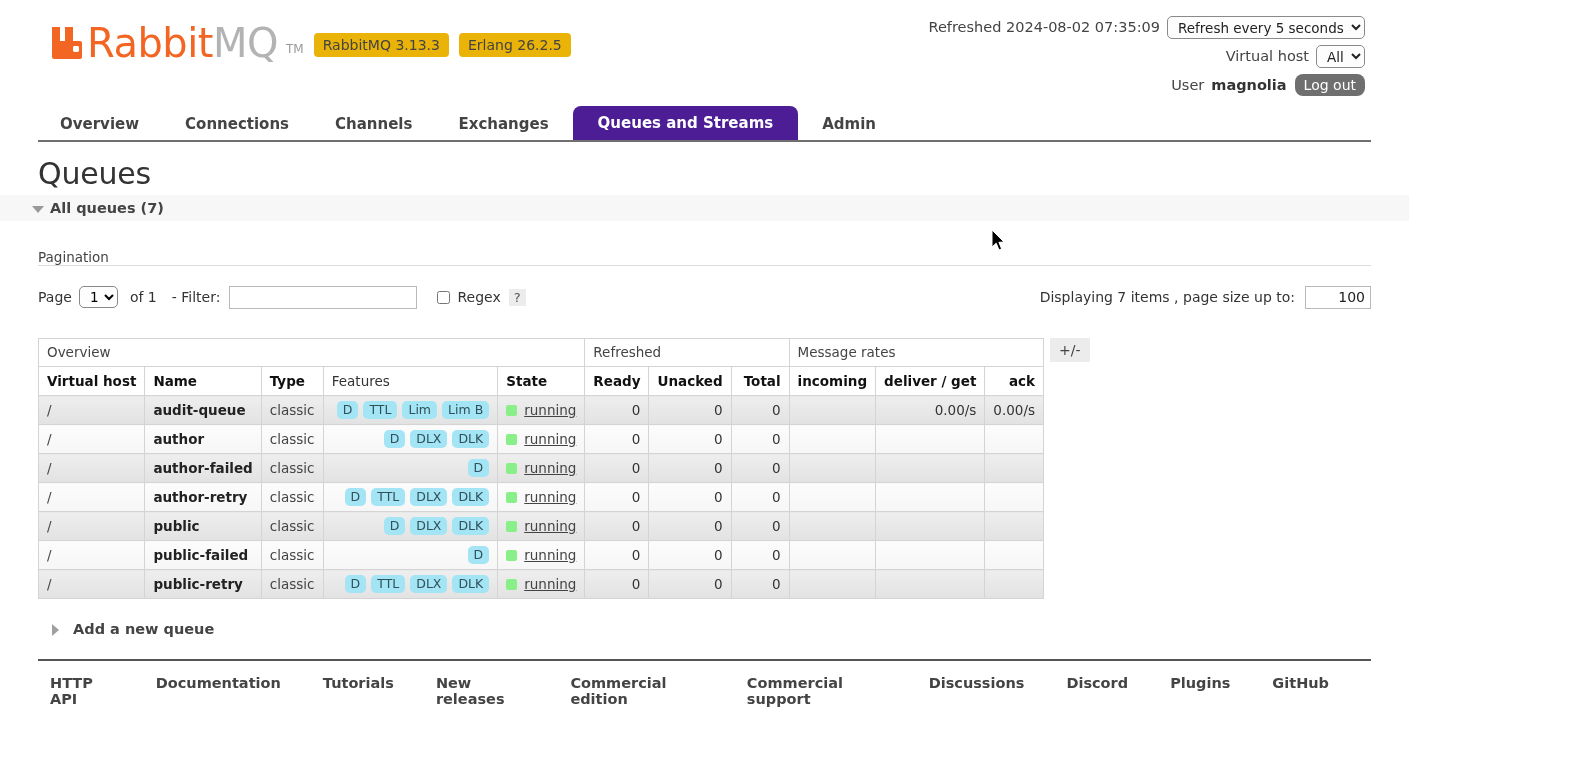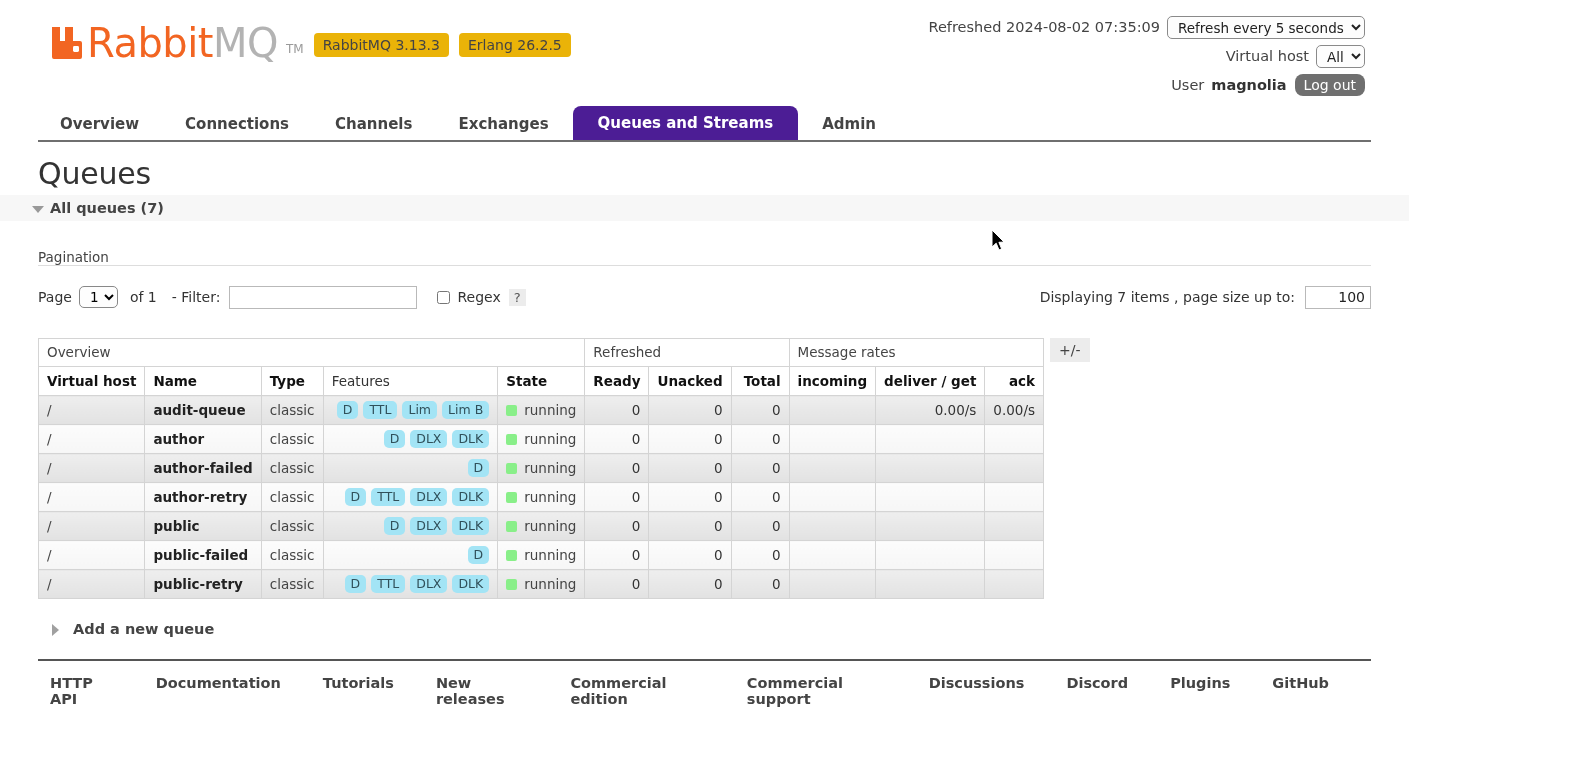--- a/index.html
+++ b/index.html
@@ -259,21 +259,21 @@
     padding: 6px 8px;
   }
   tr.col-row th.plain { font-weight: normal; color: #333; }
   tr.col-row th.num { text-align: right; }
   tbody tr.odd td { background: linear-gradient(#fcfcfc, #f6f6f6); }
   tbody tr.even td { background: linear-gradient(#eeeeee, #e2e2e2); }
   td.vhost { color: #444; min-width: 96px; }
   td.name { font-weight: bold; color: #222; min-width: 96px; }
   td.type { color: #444; min-width: 62px; }
   td.features { text-align: right; min-width: 150px; }
-  td.state { min-width: 68px; }
+  td.state { min-width: 68px; text-decoration: underline; }
   td.num { text-align: right; color: #333; min-width: 58px; }
   td.rate { text-align: right; color: #333; min-width: 58px; }
 
   .badge {
     display: inline-block;
     background: #a3e4f5;
     color: #30505a;
     border-radius: 5px;
     font-size: 12.5px;
     padding: 2px 6px;

